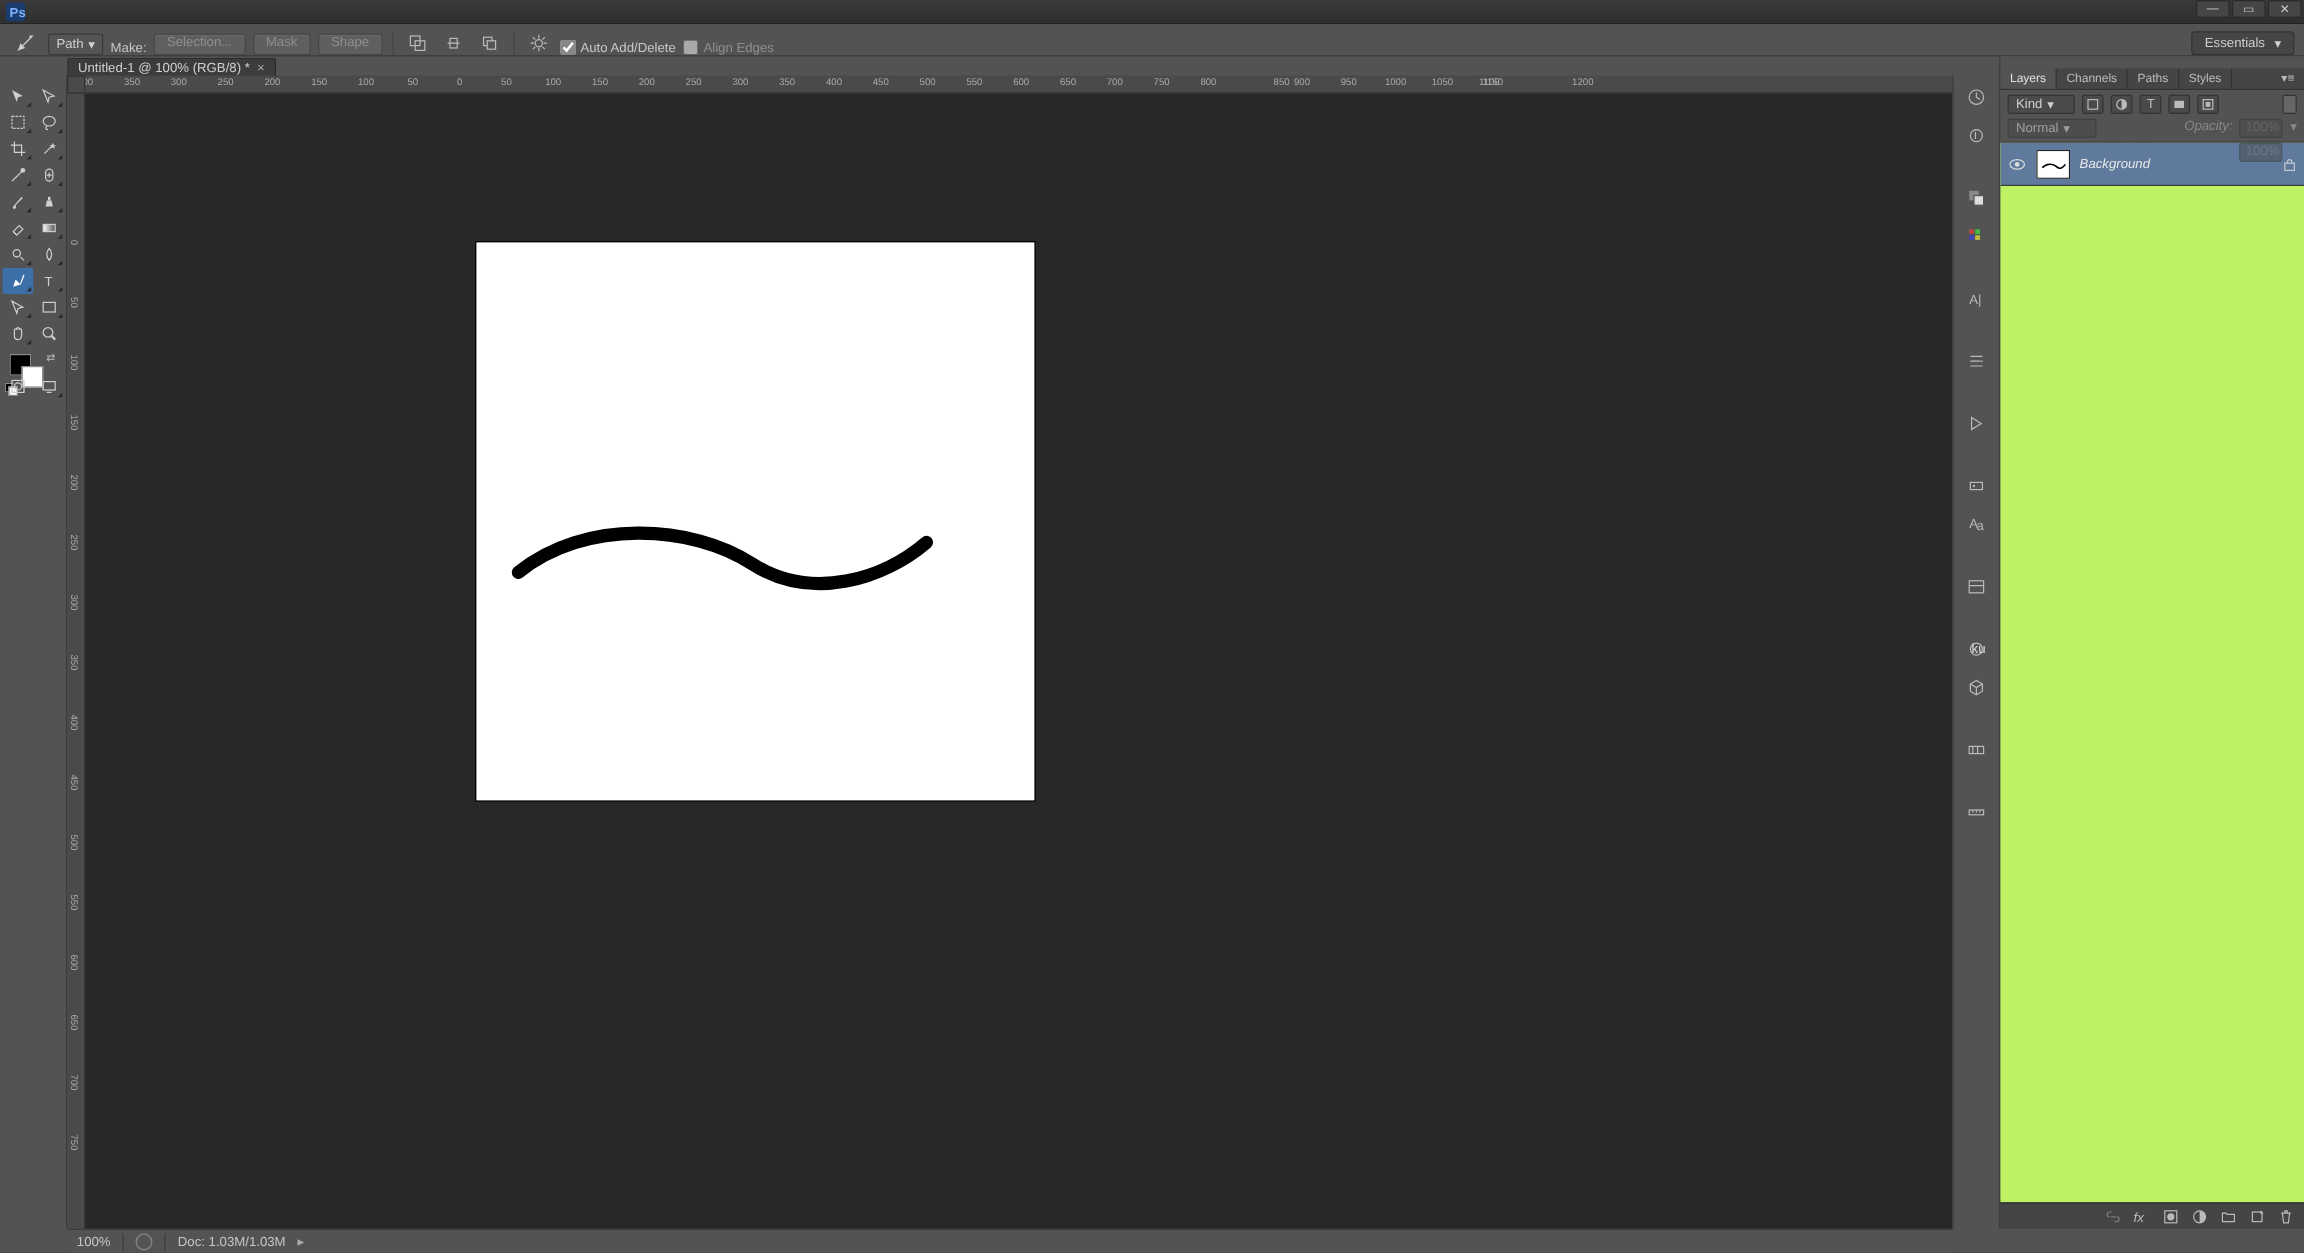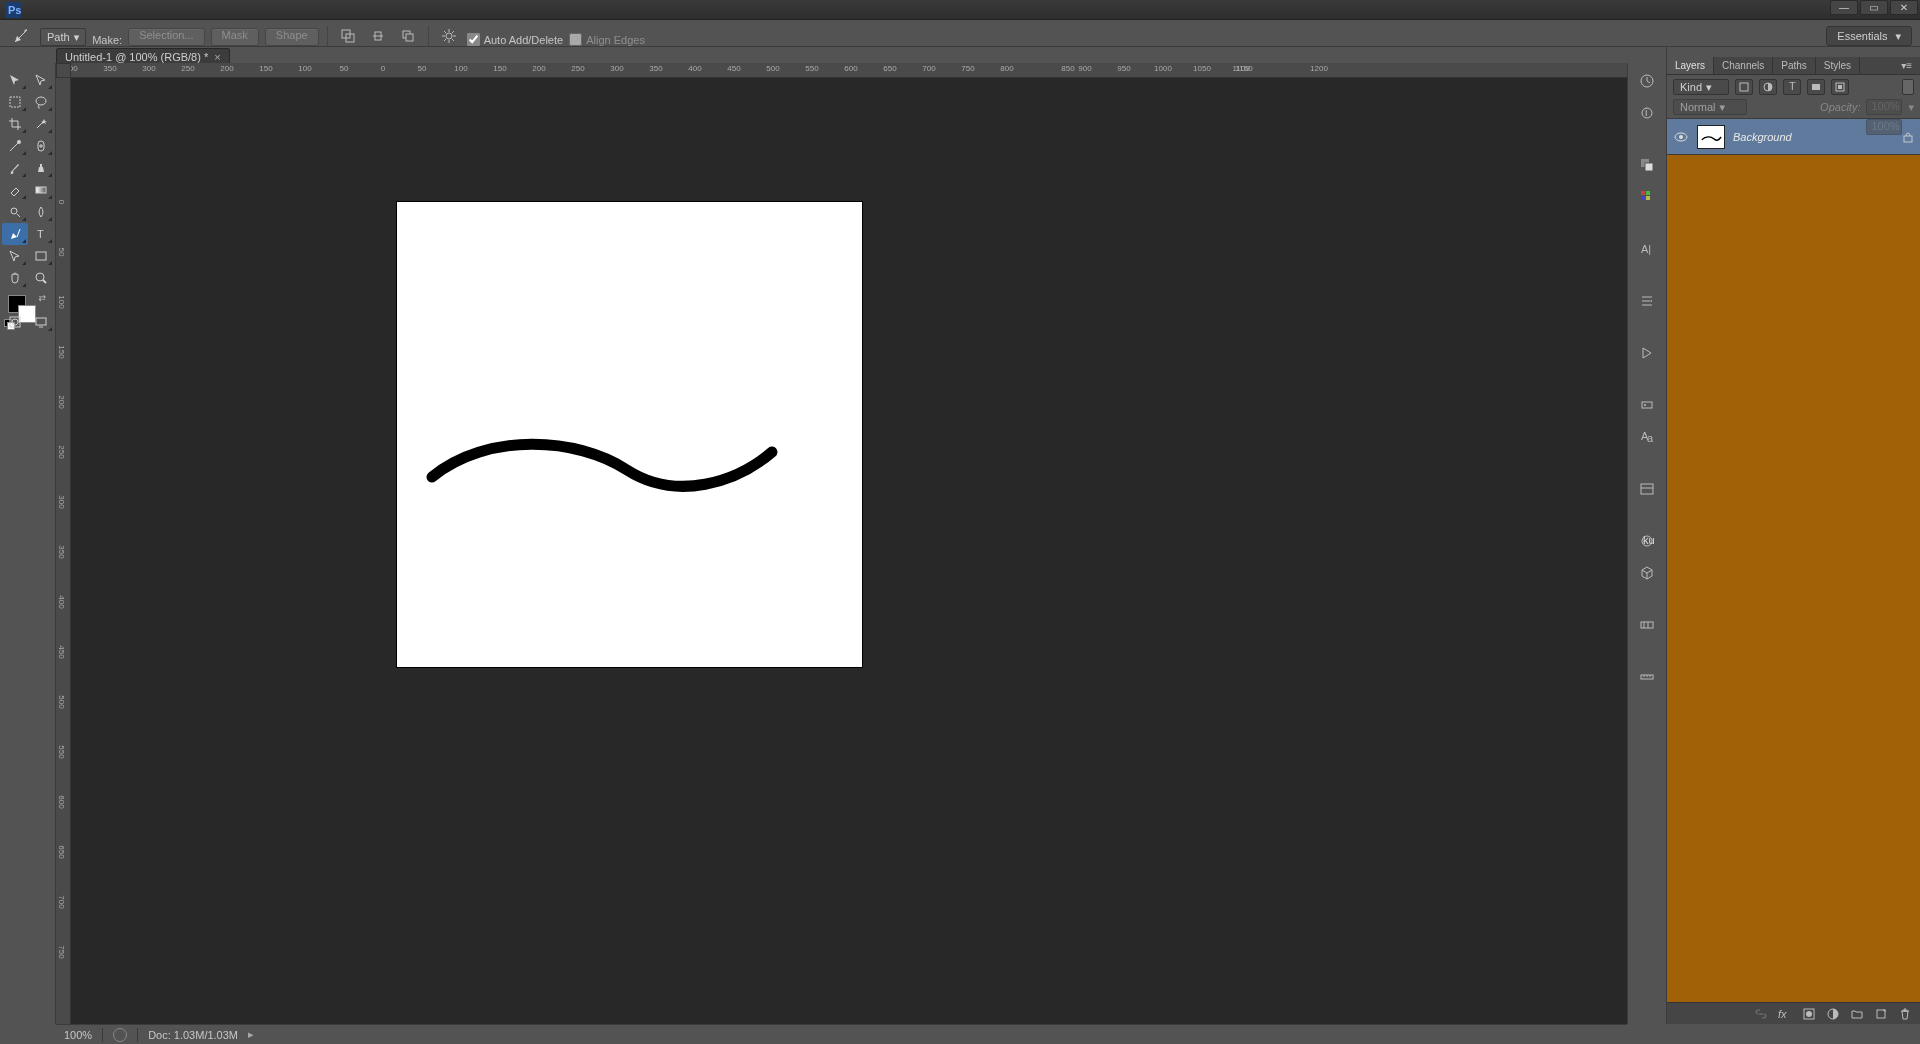--- a/index.html
+++ b/index.html
@@ -56,26 +56,26 @@
 
 .dock-strip { position: absolute; right: 254px; top: 63px; width: 39px; bottom: 20px; background: #535353; border-left: 1px solid #3b3b3b; display: flex; flex-direction: column; align-items: center; gap: 8px; padding-top: 6px; }
 .dock-icon { width: 26px; height: 24px; display: flex; align-items: center; justify-content: center; color: #c4c4c4; border-radius: 3px; }
 .dock-gap { height: 12px; }
 
 .panels { position: absolute; right: 0; top: 47px; width: 254px; bottom: 20px; background: #535353; border-left: 1px solid #3b3b3b; display: flex; flex-direction: column; }
 .panel-tabs { height: 18px; background: #454545; display: flex; border-bottom: 1px solid #333; margin-top: 10px;}
 .ptab { padding: 0 8px; line-height: 18px; color: #bcbcbc; font-size: 10px; border-right: 1px solid #333; }
 .ptab.active { background: #535353; color: #e0e0e0; text-align: center; }
 .layer-opts { height: 44px; background: #535353; border-bottom: 1px solid #3b3b3b; padding: 4px 6px; display: flex; flex-direction: column; gap: 4px; font-size: 10px; color: #a9a9a9; }
-.lo-row { display: flex; align-items: center; gap: 6px; }
+.lo-row { display: flex; gap: 6px; }
 .lo-select { background: #4a4a4a; border: 1px solid #333; color: #cfcfcf; height: 16px; padding: 0 6px; flex: 0 0 auto; border-radius: 2px; display: flex; align-items: center; gap: 4px; }
 .lo-btn { width: 18px; height: 16px; background: #4a4a4a; border: 1px solid #333; display: flex; align-items: center; justify-content: center; color: #bdbdbd; border-radius: 2px;}
 .lo-label { color: #888; font-style: italic; }
 .lo-input { width: 36px; height: 16px; background: #4a4a4a; border: 1px solid #333; color: #777; text-align: right; padding: 0 4px; border-radius: 2px; }
-.layer-list { flex: 1; background: #a16207; overflow: auto; }
+.layer-list { flex: 1; background: #bef264; overflow: auto; }
 .layer-row { height: 36px; background: #5f7a9c; display: flex; align-items: center; gap: 8px; padding: 0 6px; color: #e8e8e8; font-style: italic; font-size: 10px; border-bottom: 1px solid #3b3b3b; }
 .eye { width: 16px; height: 16px; display: flex; align-items: center; justify-content: center; color: #ddd; }
 .thumb { width: 28px; height: 24px; background: #fff; border: 1px solid #222; position: relative; }
 .thumb svg { width: 100%; height: 100%; }
 .lock { margin-left: auto; color: #ddd; opacity: .8; }
 .panel-footer { height: 22px; background: #454545; border-top: 1px solid #333; display: flex; align-items: center; justify-content: flex-end; gap: 6px; padding: 0 6px; }
 .pf-icon { width: 18px; height: 16px; color: #bdbdbd; display: flex; align-items: center; justify-content: center; border-radius: 2px; }
 .pf-icon.dim { opacity: .45; }
 
 

